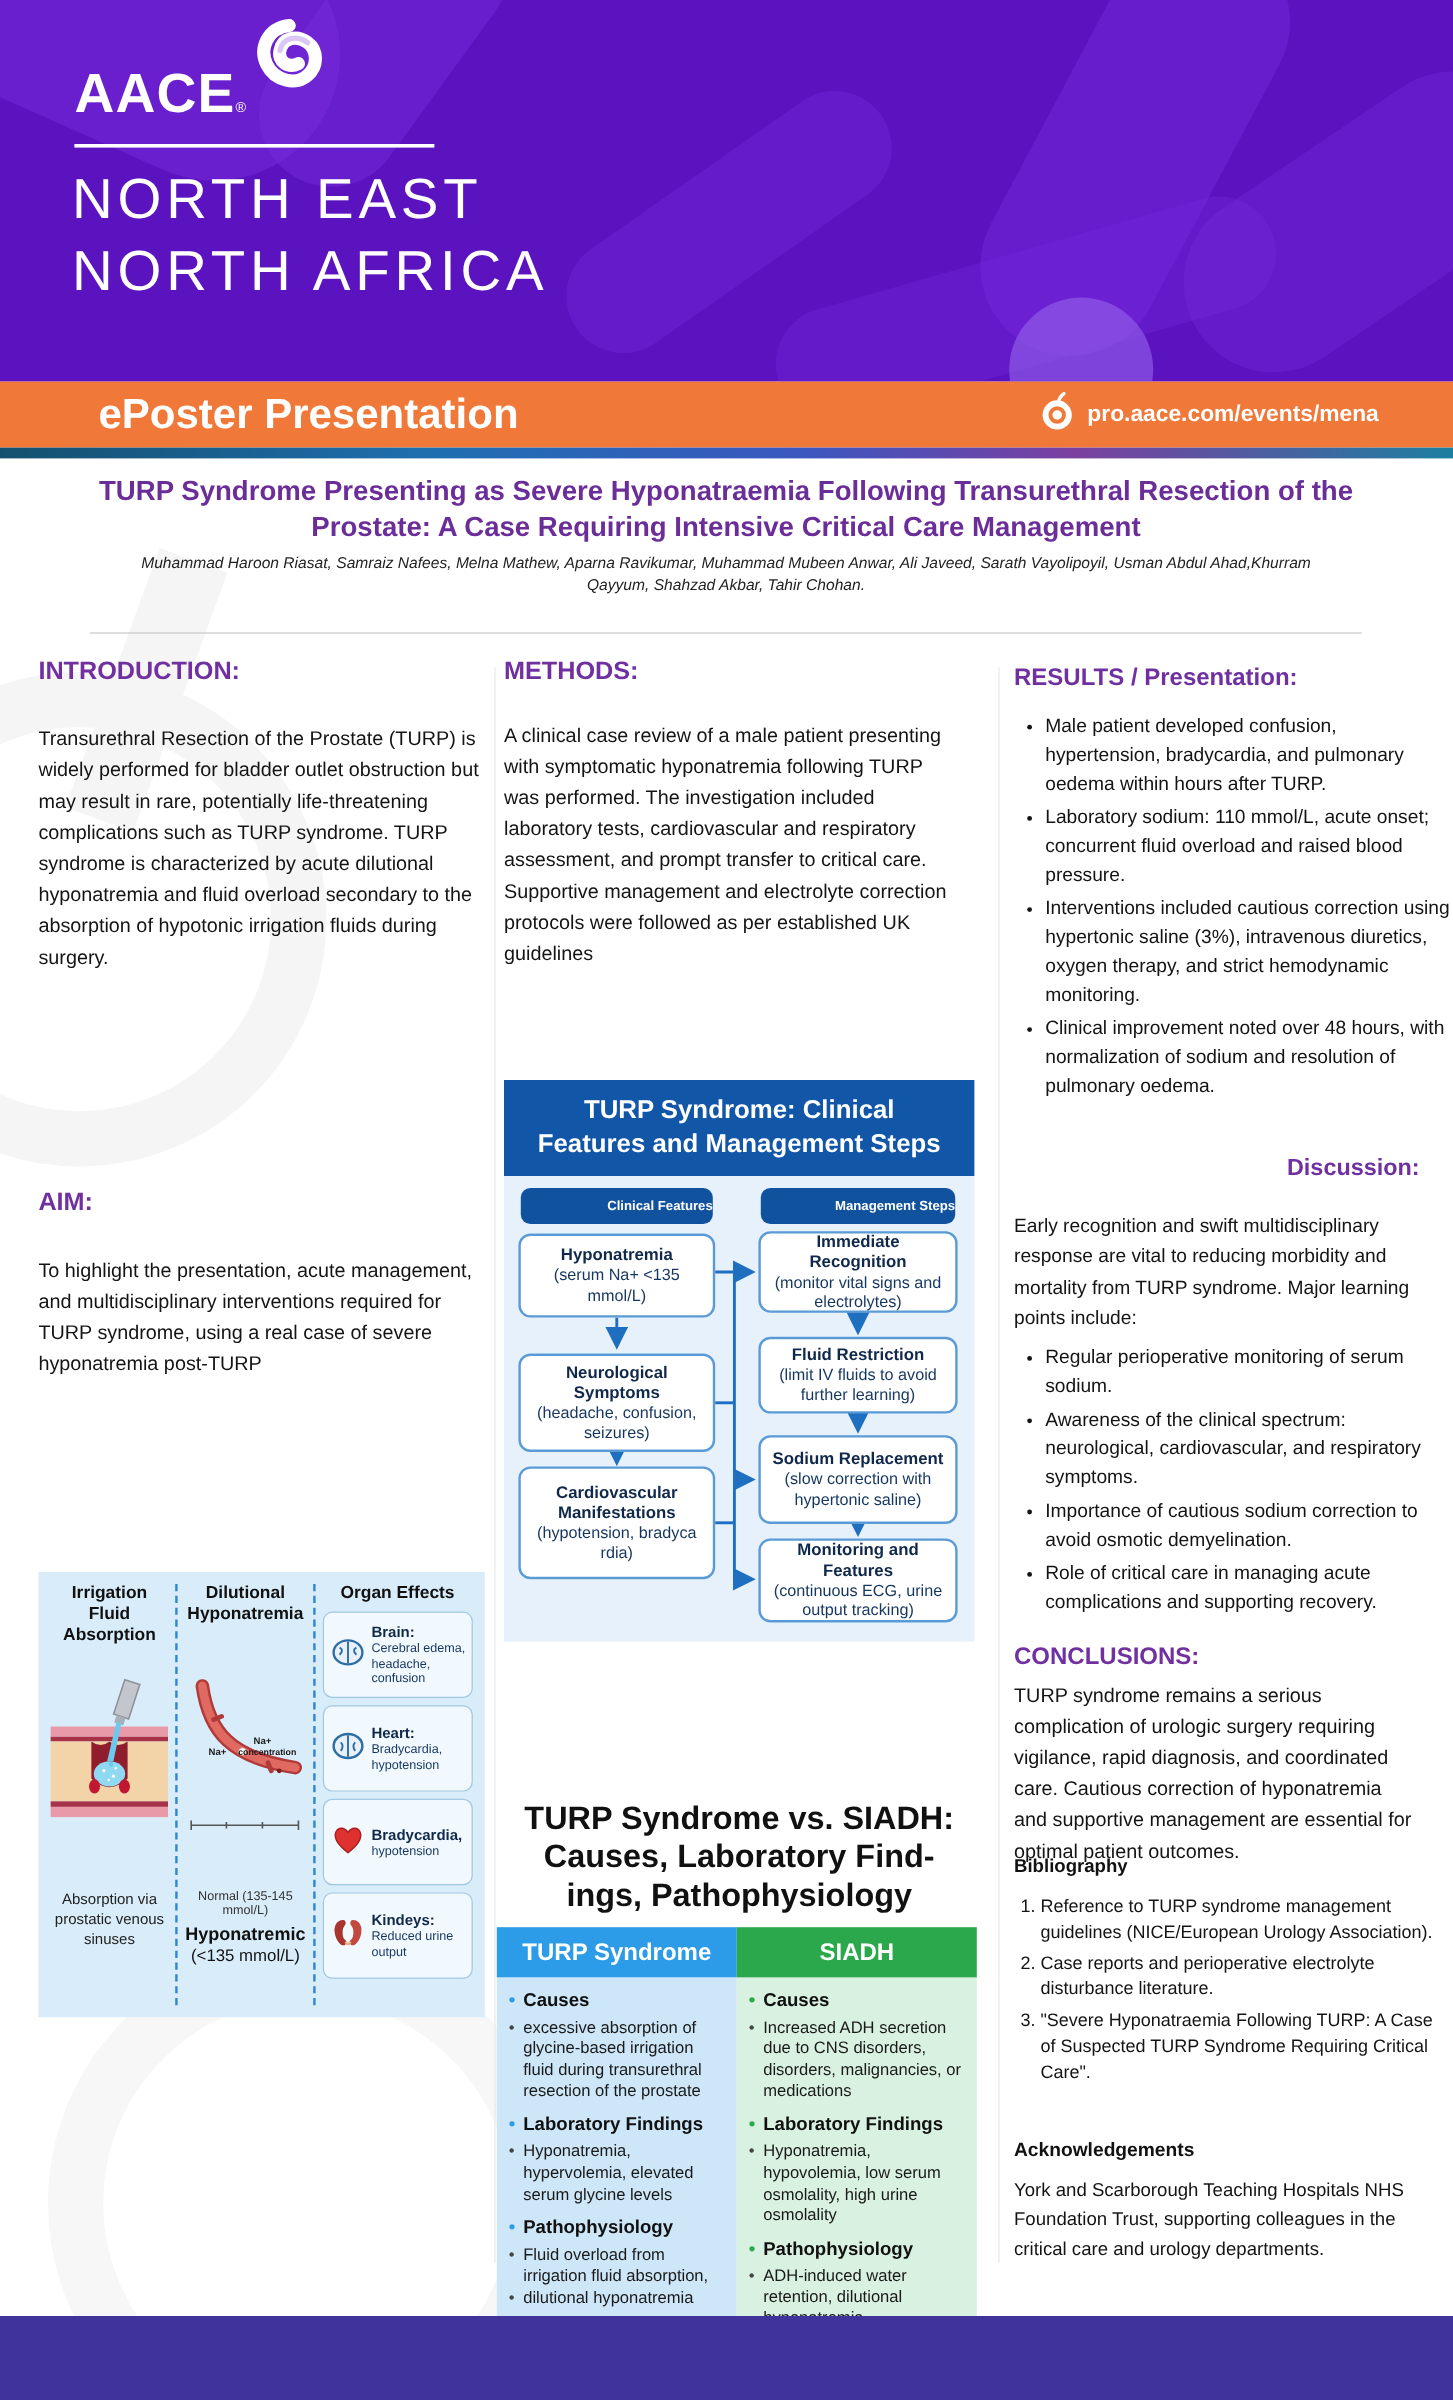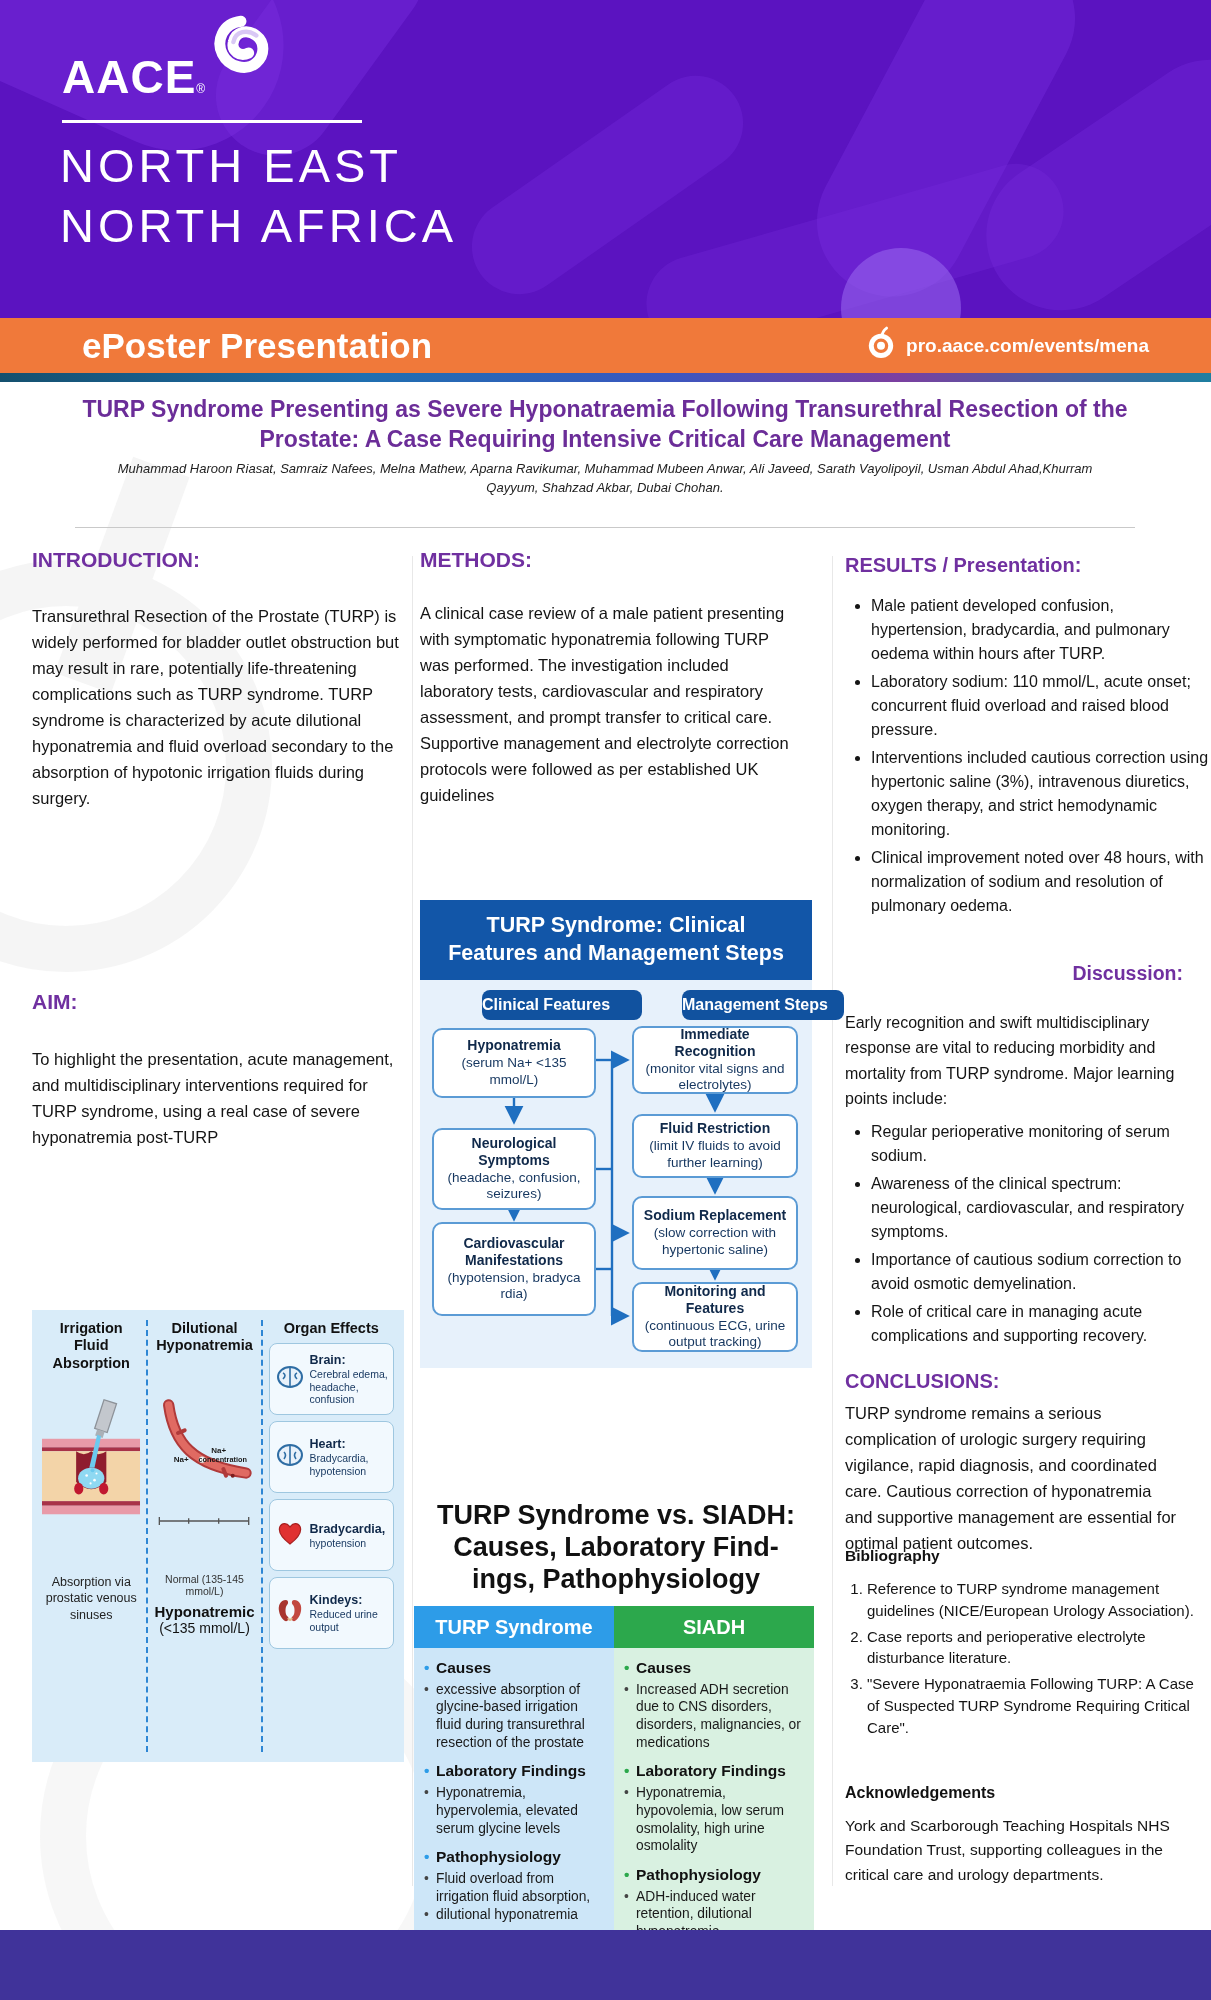--- a/index.html
+++ b/index.html
@@ -55,43 +55,43 @@
   .sec-h{color:#7030a0;font-weight:bold;font-size:21px;}
   .sec-h.sm{font-size:20px;}
   .body-text{font-size:16.5px;line-height:1.58;color:#141414;}
   .bullets{margin:0;padding-left:26px;font-size:16px;line-height:1.5;color:#141414;}
   .bullets li{margin-bottom:4px;}
   .blk-h{font-weight:bold;font-size:15.5px;color:#111;}
   .bib-list{margin:8px 0 0;padding-left:22px;font-size:15px;line-height:1.45;}
   .bib-list li{margin-bottom:4px;}
 
   
-  .info{position:absolute;left:0;top:762px;width:372px;height:452px;background:#d9ecf9;
+  .info{position:absolute;left:0;top:762px;width:372px;height:371px;background:#d9ecf9;
         display:flex;padding:10px 4px;box-sizing:border-box;}
   .ipanel{padding:0 6px;box-sizing:border-box;}
   .ip1{flex:1.02;}
   .ip2{flex:1.02;border-left:2px dashed #2e86d4;}
   .ip3{flex:1.3;border-left:2px dashed #2e86d4;}
   .iptitle{font-weight:bold;font-size:14.5px;text-align:center;line-height:1.2;color:#111;}
   .pcap{font-size:12.5px;text-align:center;margin-top:8px;color:#222;line-height:1.3;}
   .scale-lab{font-size:10.5px;text-align:center;color:#333;margin-top:2px;}
   .stat-b{font-weight:bold;font-size:15px;text-align:center;margin-top:6px;color:#111;}
   .stat-v{font-size:14px;text-align:center;color:#111;}
   .obox{background:#f2f9fe;border:1.5px solid #9ec7e0;border-radius:8px;display:flex;align-items:center;
         gap:5px;padding:4px 5px;margin-top:6px;min-height:72px;box-sizing:border-box;}
   .obox .ot{font-size:10.5px;line-height:1.2;color:#15365f;}
   .obox .ot b{font-size:12.5px;display:block;color:#10294a;}
 
   
   .flow{position:absolute;left:0;top:352px;width:392px;}
   .flow-head{background:#1256a8;color:#fff;font-weight:bold;font-size:21.5px;text-align:center;
              padding:12px 26px;line-height:1.3;box-sizing:border-box;}
   .flow-body{position:relative;height:388px;background:#e7f1fb;}
-  .fpill{position:absolute;background:#11529f;color:#fff;font-weight:bold;text-align:left;
-         border-radius:8px;font-size:16px;line-height:30px;height:30px;box-sizing:border-box;margin-left:48px;}
+  .fpill{position:absolute;background:#11529f;color:#fff;font-weight:bold;text-align:right;
+         border-radius:8px;font-size:11px;line-height:30px;height:30px;box-sizing:border-box;}
   .fbox{position:absolute;background:#fff;border:2px solid #5b9bd5;border-radius:10px;padding:4px 6px;
         text-align:center;color:#15365f;font-size:13.5px;line-height:1.25;display:flex;flex-direction:column;
         justify-content:center;box-sizing:border-box;}
   .fbox b{font-size:14px;color:#10294a;}
   .flow-svg{position:absolute;left:0;top:0;pointer-events:none;}
 
   
   .vs-title{position:absolute;left:0;top:952px;width:392px;text-align:center;font-weight:bold;
             font-size:27px;line-height:1.18;color:#111;}
   .cmp{position:absolute;left:-6px;top:1058px;width:400px;}
@@ -154,21 +154,21 @@
       <span>pro.aace.com/events/mena</span>
     </div>
   </div>
   <div class="strip"></div>
 
   <div class="wring wr1"></div>
   <div class="wring wr2"></div>
   <div class="wbar"></div>
 
   <div class="ptitle-main">TURP Syndrome Presenting as Severe Hyponatraemia Following Transurethral Resection of the Prostate: A Case Requiring Intensive Critical Care Management</div>
-  <div class="pauthors">Muhammad Haroon Riasat, Samraiz Nafees, Melna Mathew, Aparna Ravikumar, Muhammad Mubeen Anwar, Ali Javeed, Sarath Vayolipoyil, Usman Abdul Ahad,Khurram Qayyum, Shahzad Akbar, Dubai Chohan.</div>
+  <div class="pauthors">Muhammad Haroon Riasat, Samraiz Nafees, Melna Mathew, Aparna Ravikumar, Muhammad Mubeen Anwar, Ali Javeed, Sarath Vayolipoyil, Usman Abdul Ahad,Khurram Qayyum, Shahzad Akbar, Tahir Chohan.</div>
   <div class="hrule"></div>
   <div class="vsep" style="left:412px;"></div>
   <div class="vsep" style="left:832px;"></div>
 
   <div class="col" style="left:32px;top:548px;width:372px;height:1390px;">
     <div class="sec" style="top:0;">
       <span class="sec-h">INTRODUCTION:</span>
     </div>
     <div class="sec body-text" style="top:55px;">Transurethral Resection of the Prostate (TURP) is widely performed for bladder outlet obstruction but may result in rare, potentially life-threatening complications such as TURP syndrome. TURP syndrome is characterized by acute dilutional hyponatremia and fluid overload secondary to the absorption of hypotonic irrigation fluids during surgery.</div>
 

